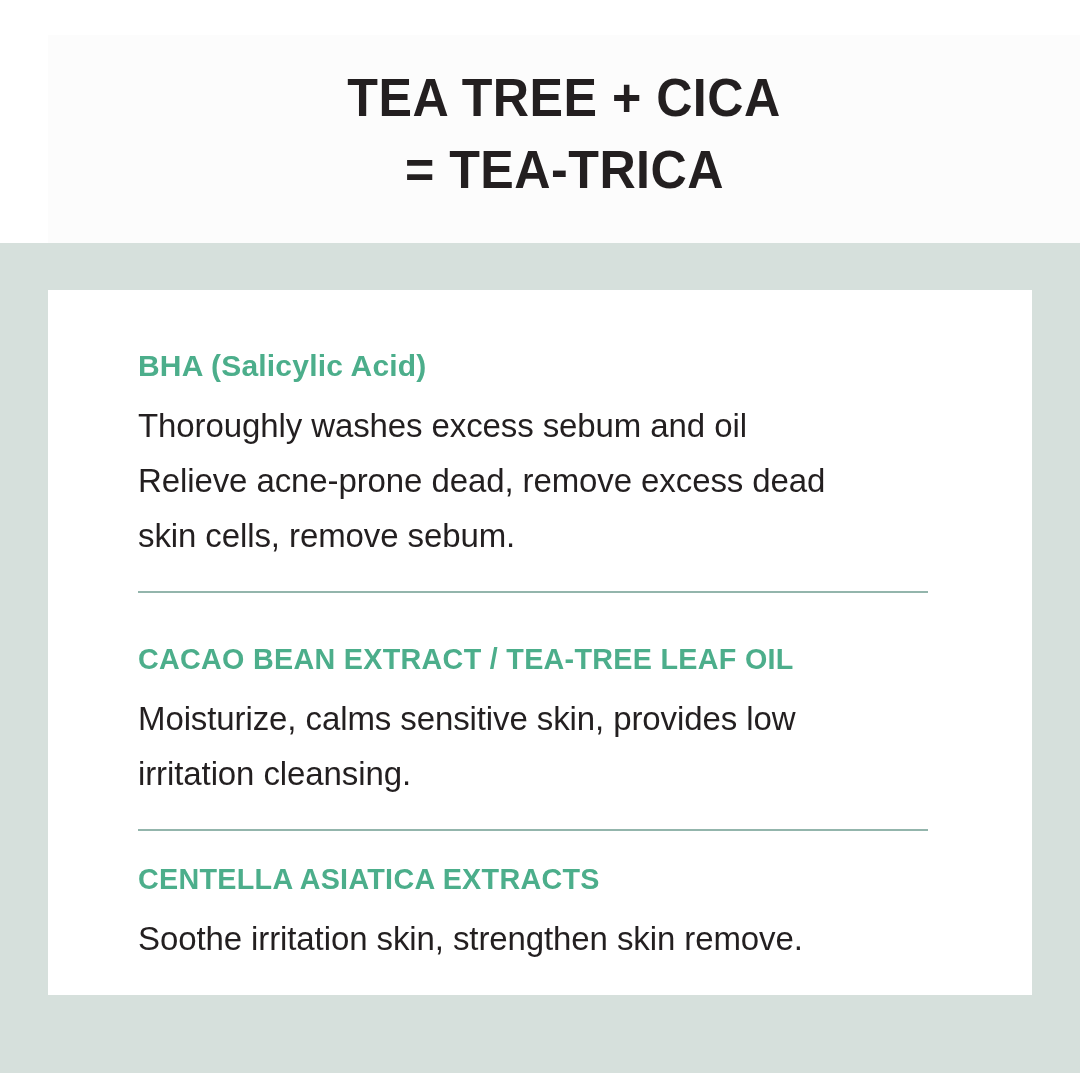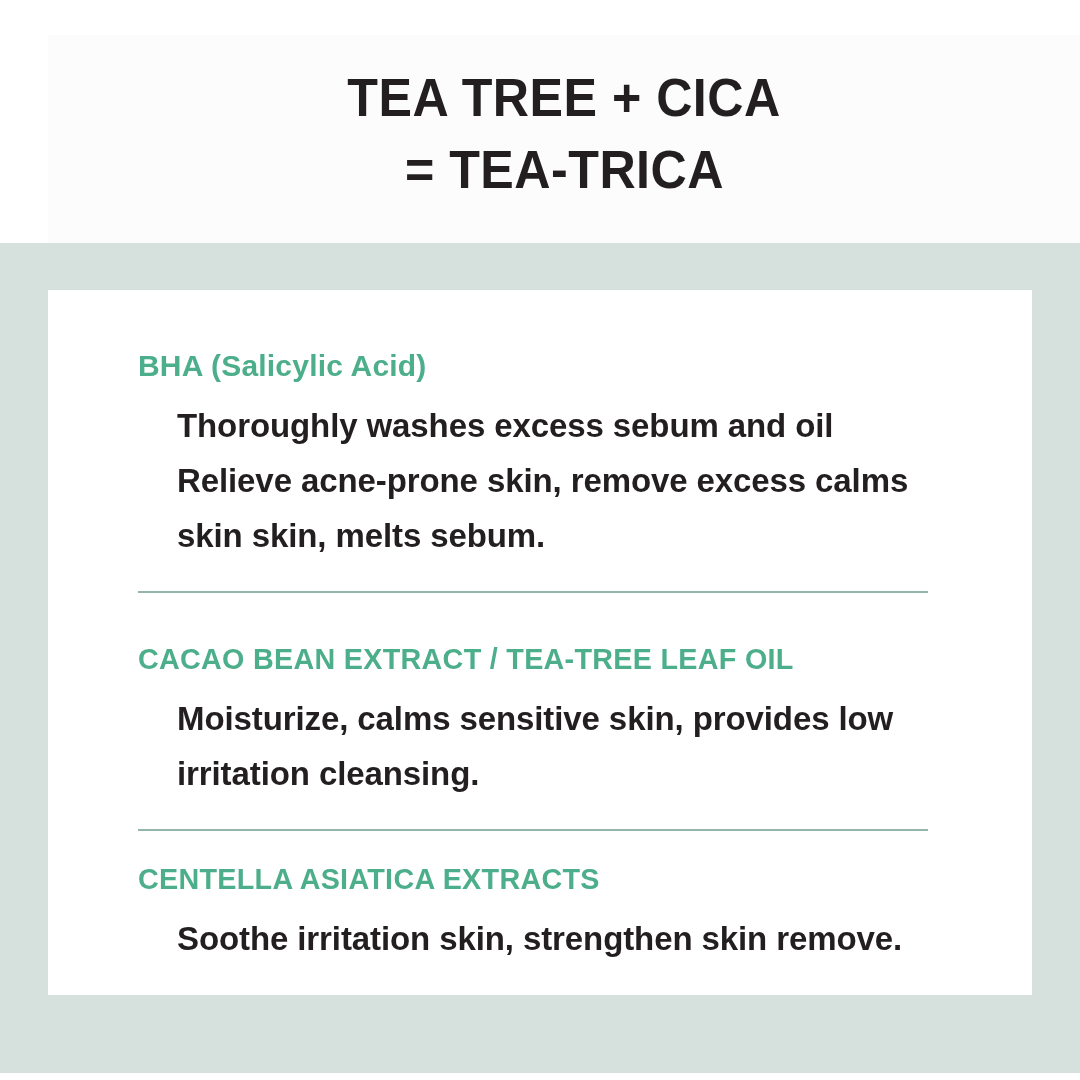--- a/index.html
+++ b/index.html
@@ -94,25 +94,24 @@
   }
   .section-head.caps {
     font-size: 29px;
     letter-spacing: 0.3px;
     transform: scaleX(0.99);
     transform-origin: left center;
   }
   .section-body {
     color: #231f20;
     font-family: "Liberation Sans", sans-serif;
-    font-weight: 700;
+    font-weight: 400;
     font-size: 33px;
     line-height: 55px;
     letter-spacing: -0.1px;
-    margin-left: 39px;
   }
   .section-body .ln {
     display: block;
     white-space: nowrap;
   }
 
   
   #sec-0 { padding-top: 58px; }
   #sec-0 .section-head { margin-bottom: 14px; }
   #sec-1 { padding-top: 48px; }
@@ -147,22 +146,22 @@
   </div>
 
   <div class="band">
     <div class="card">
       <div class="card-inner">
 
         <div class="section" id="sec-0">
           <div class="section-head">BHA (Salicylic Acid)</div>
           <div class="section-body">
             <span class="ln">Thoroughly washes excess sebum and oil</span>
-            <span class="ln">Relieve acne-prone skin, remove excess calms</span>
-            <span class="ln">skin skin, melts sebum.</span>
+            <span class="ln">Relieve acne-prone dead, remove excess dead</span>
+            <span class="ln">skin cells, remove sebum.</span>
           </div>
         </div>
         <div class="divider-wrap">
           <div class="divider"></div>
         </div>
 
         <div class="section" id="sec-1">
           <div class="section-head caps">CACAO BEAN EXTRACT / TEA-TREE LEAF OIL</div>
           <div class="section-body">
             <span class="ln">Moisturize, calms sensitive skin, provides low</span>

